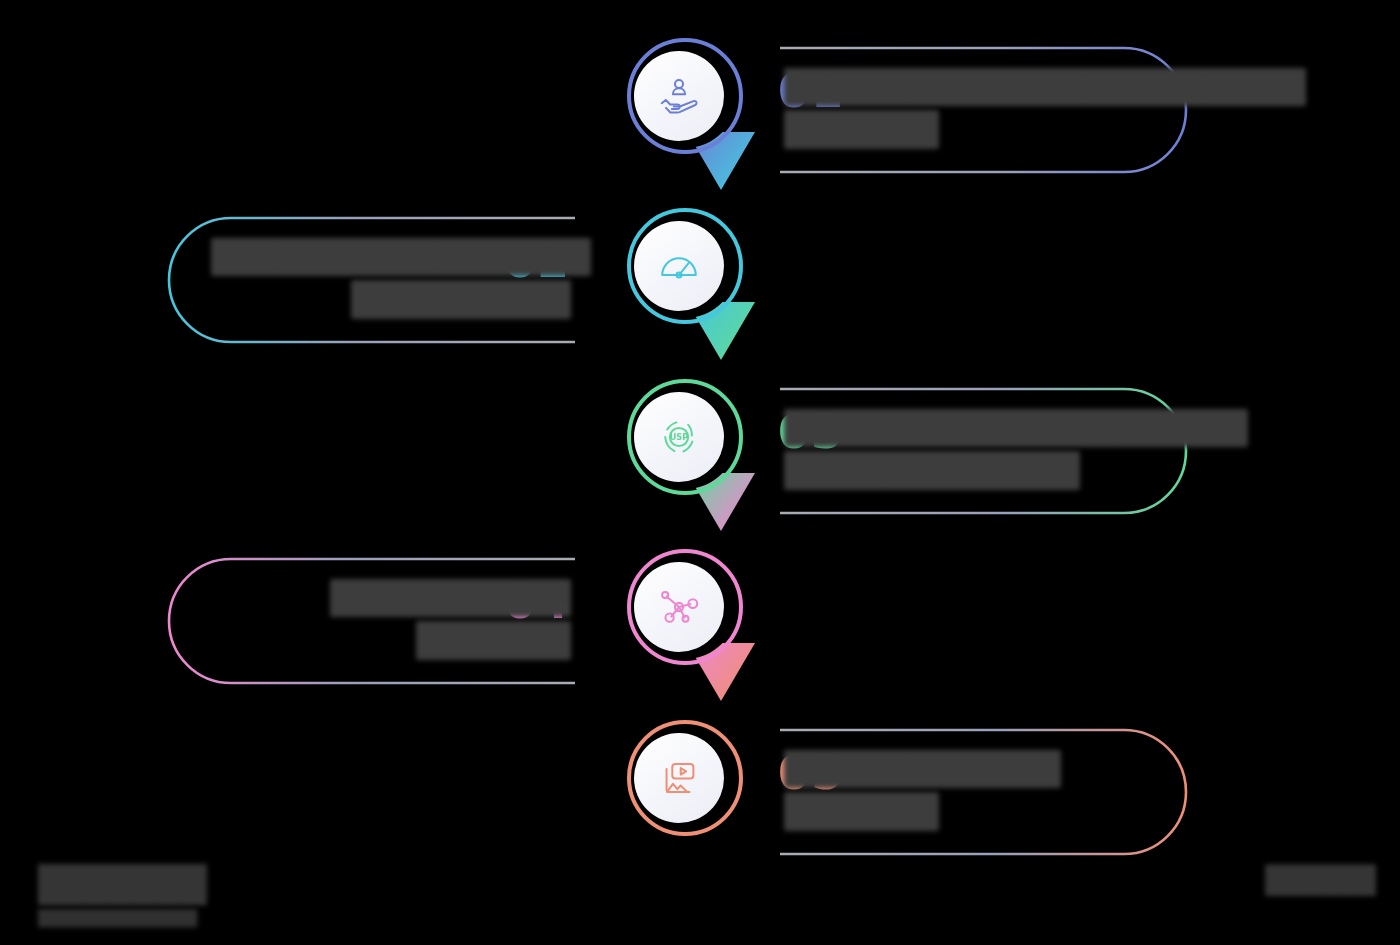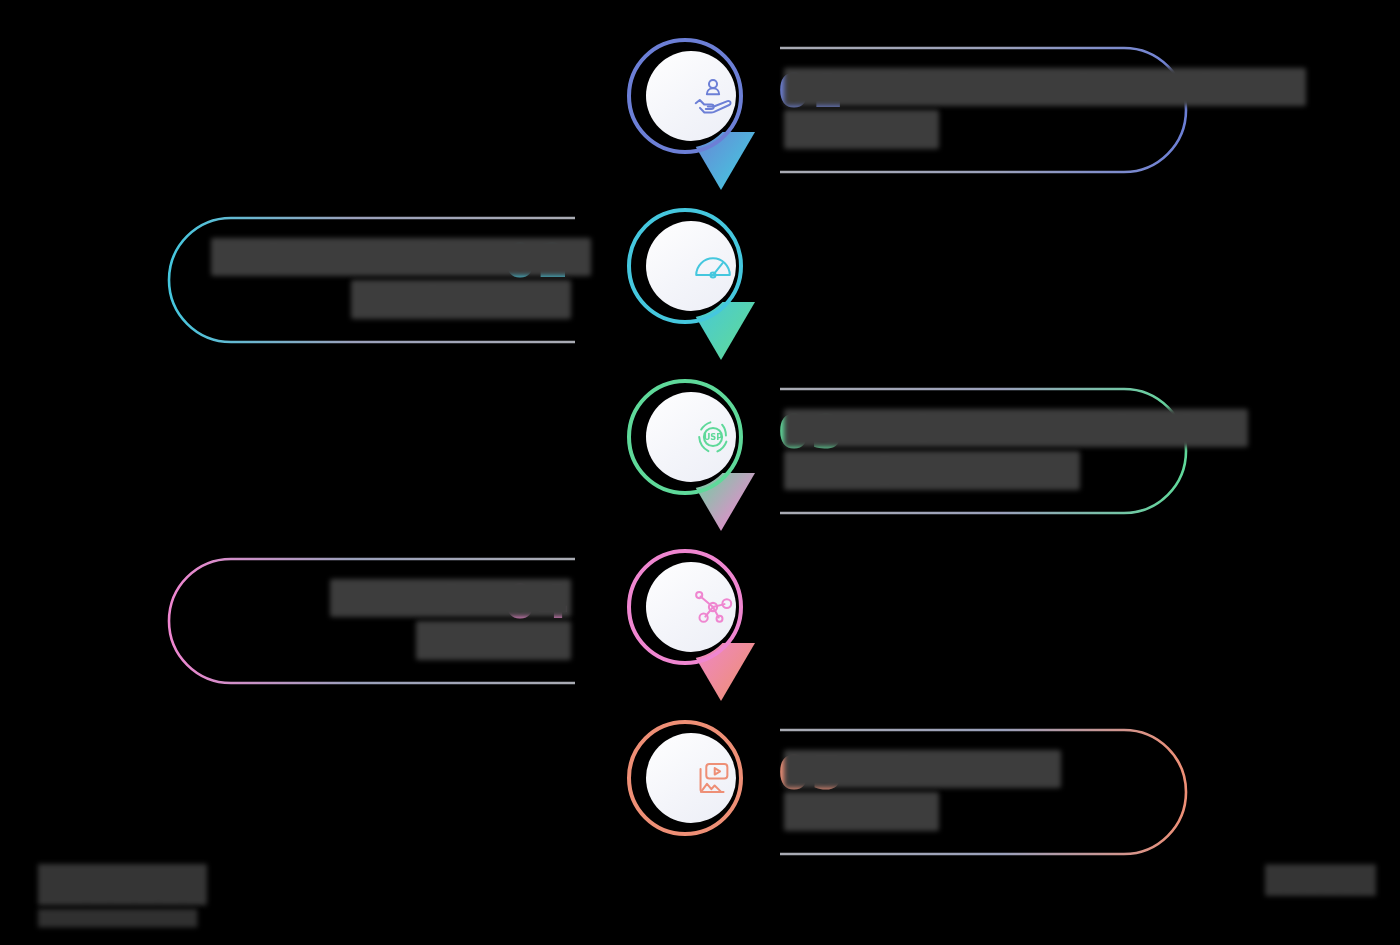--- a/index.html
+++ b/index.html
@@ -66,30 +66,30 @@
     width: 104px;
     height: 104px;
     border-radius: 50%;
     border: 5px solid #000;
     background: #000;
     z-index: 4;
   }
 
   .disc {
     position: absolute;
-    left: 19px;
+    left: 7px;
     top: 13px;
     width: 90px;
     height: 90px;
     border-radius: 50%;
     background: linear-gradient(145deg, #ffffff 0%, #f4f5fa 55%, #eceef6 100%);
     z-index: 5;
     display: flex;
     align-items: center;
-    justify-content: flex-end;
+    justify-content: center;
   }
 
   .disc svg { display: block; }
 
   
   .num {
     position: absolute;
     top: 28px;
     font-size: 46px;
     font-weight: bold;

